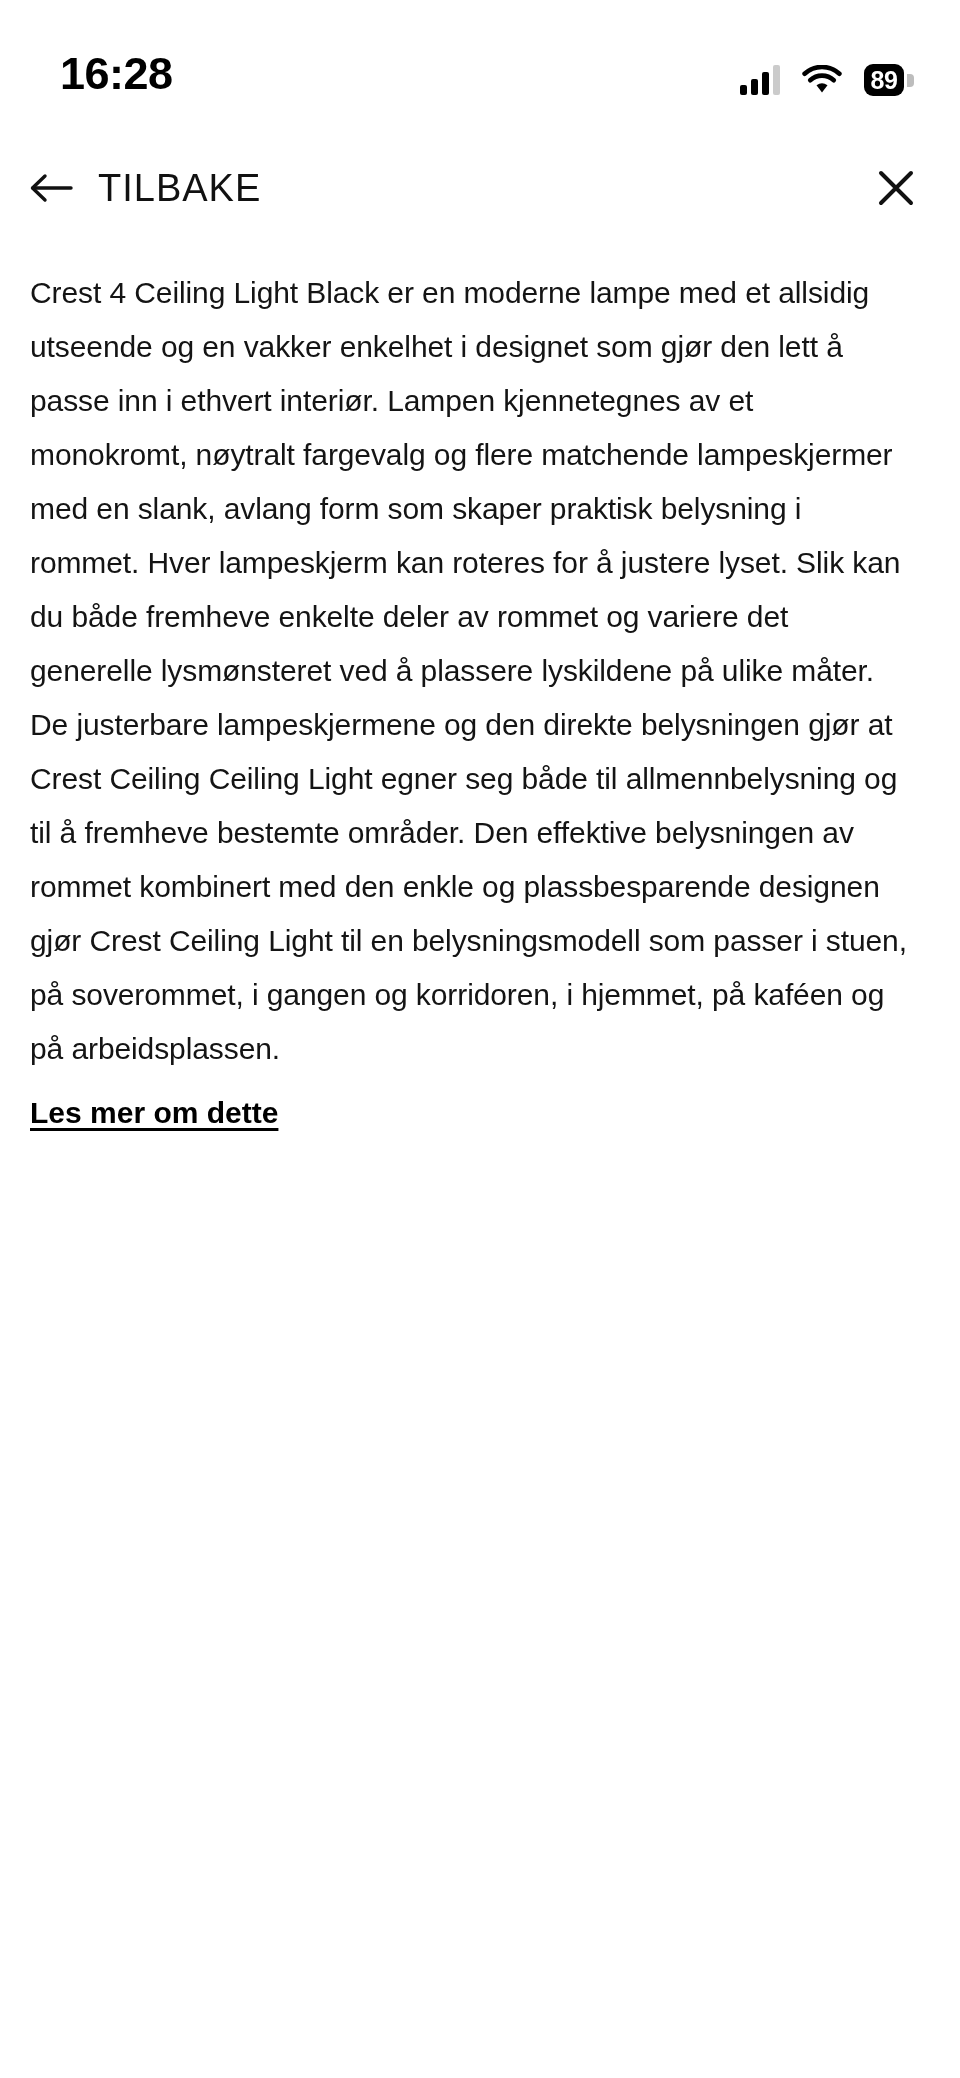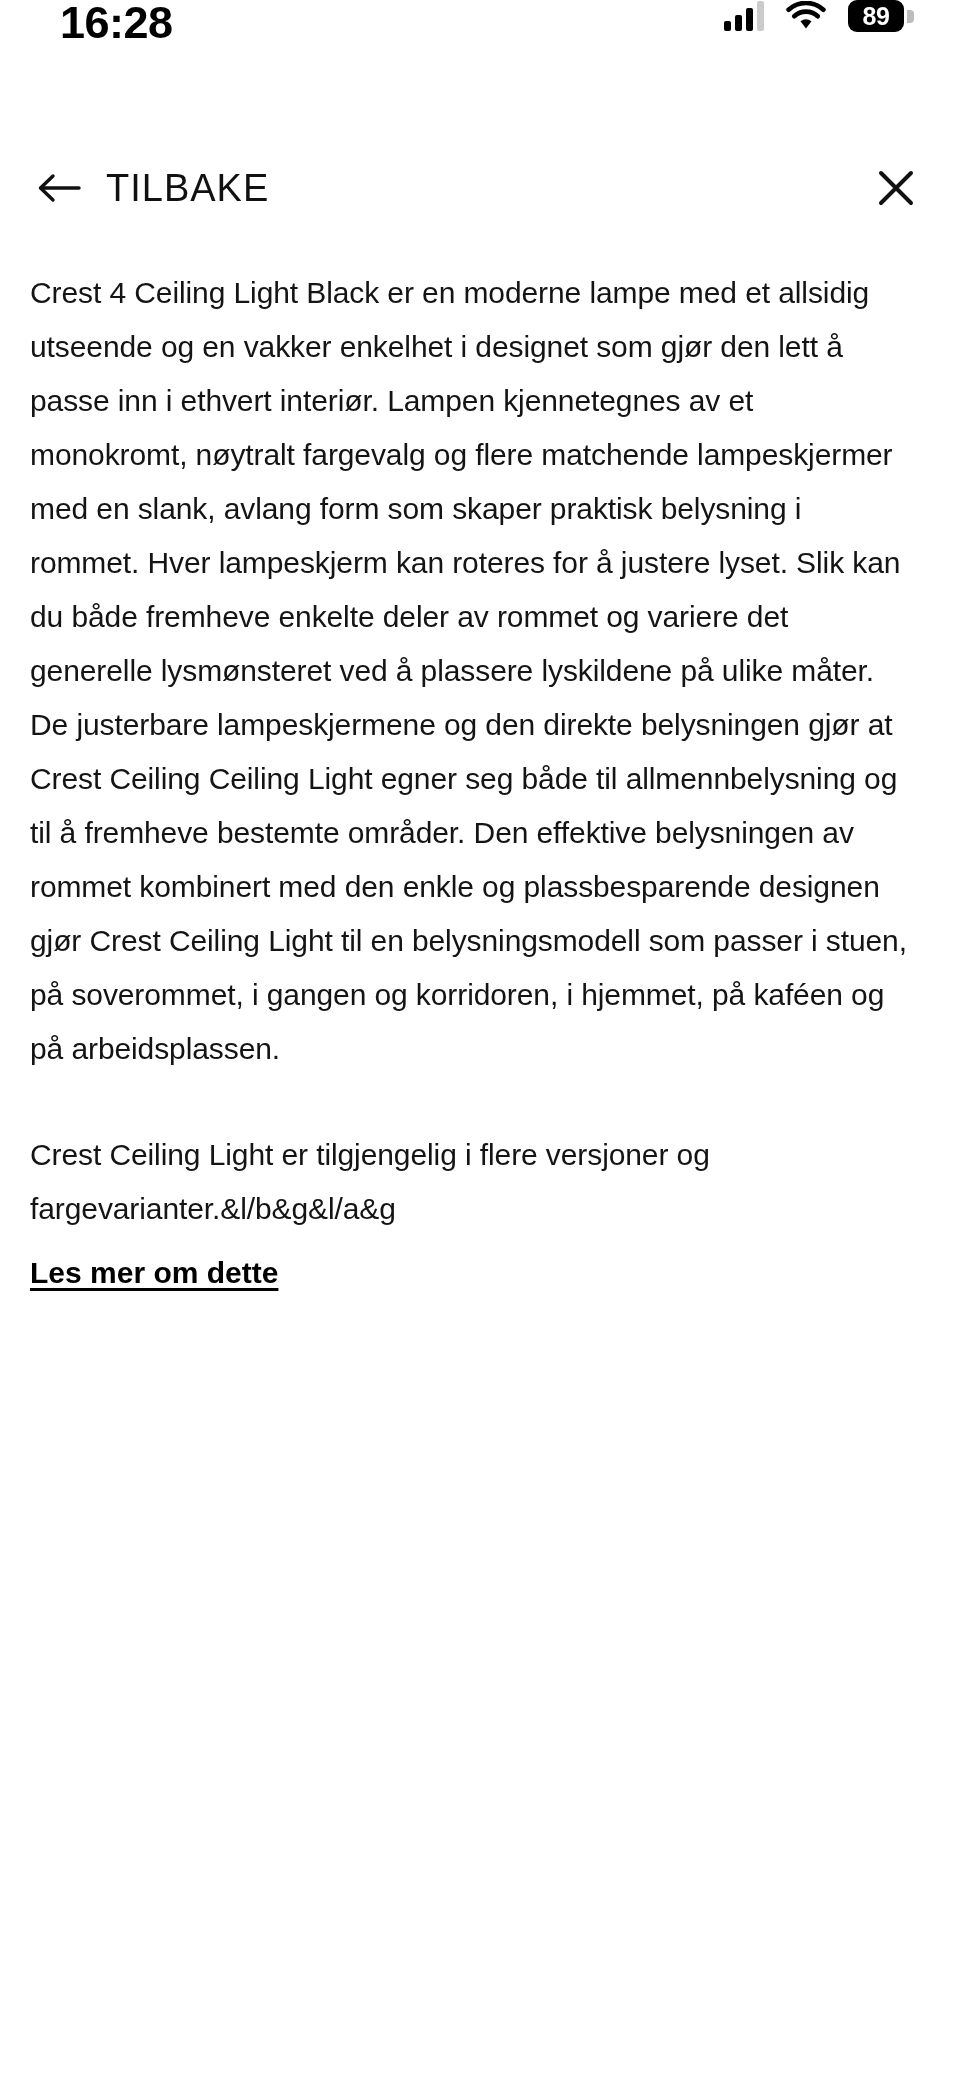--- a/index.html
+++ b/index.html
@@ -14,21 +14,21 @@
     font-family:"Liberation Sans", sans-serif;
     color:#111111;
     overflow:hidden;
     position:relative;
   }
 
   
   .status-bar {
     height:96px;
     display:flex;
-    align-items:flex-start;
+    align-items:flex-end;
     justify-content:space-between;
     padding:0 46px 0 60px;
   }
 
   .status-time {
     font-size:45px;
     font-weight:bold;
     letter-spacing:-0.5px;
     color:#000;
     line-height:1;
@@ -59,21 +59,21 @@
   .signal i:nth-child(4){ height:30px; background:#cbcbcb; }
 
   .wifi { width:40px; height:30px; display:block; }
 
   
   .battery {
     display:flex;
     align-items:center;
   }
   .battery-body {
-    width:56px;
+    width:40px;
     height:32px;
     background:#000;
     border-radius:9px;
     display:flex;
     align-items:center;
     justify-content:center;
   }
   .battery-level {
     color:#ffffff;
     font-size:25px;
@@ -87,21 +87,21 @@
     background:#bdbdbd;
     border-radius:0 4px 4px 0;
     margin-left:3px;
   }
 
   
   .nav-header {
     height:96px;
     display:flex;
     align-items:center;
-    padding:0 42px 0 36px;
+    padding:0 42px 0 28px;
     margin-top:44px;
   }
 
   .back-group {
     display:flex;
     align-items:center;
     gap:24px;
     cursor:pointer;
   }
 
@@ -194,17 +194,16 @@
   <svg class="close-icon" viewBox="0 0 44 44">
     <path d="M7 7 L37 37 M37 7 L7 37" stroke="#111" stroke-width="4" stroke-linecap="round" fill="none"></path>
   </svg>
 
 </div>
 
 <div class="content">
 
   <p class="paragraph">Crest 4 Ceiling Light Black er en moderne lampe med et allsidig utseende og en vakker enkelhet i designet som gjør den lett å passe inn i ethvert interiør. Lampen kjennetegnes av et monokromt, nøytralt fargevalg og flere matchende lampeskjermer med en slank, avlang form som skaper praktisk belysning i rommet. Hver lampeskjerm kan roteres for å justere lyset. Slik kan du både fremheve enkelte deler av rommet og variere det generelle lysmønsteret ved å plassere lyskildene på ulike måter. De justerbare lampeskjermene og den direkte belysningen gjør at Crest Ceiling Ceiling Light egner seg både til allmennbelysning og til å fremheve bestemte områder. Den effektive belysningen av rommet kombinert med den enkle og plassbesparende designen gjør Crest Ceiling Light til en belysningsmodell som passer i stuen, på soverommet, i gangen og korridoren, i hjemmet, på kaféen og på arbeidsplassen.</p>
 
-  <p class="paragraph">Crest Ceiling Light er tilgjengelig i flere versjoner og fargevarianter.&amp;l/b&amp;g&amp;l/a&amp;g</p>
 
   <a class="read-more">Les mer om dette</a>
 
 </div>
 
 </body></html>

